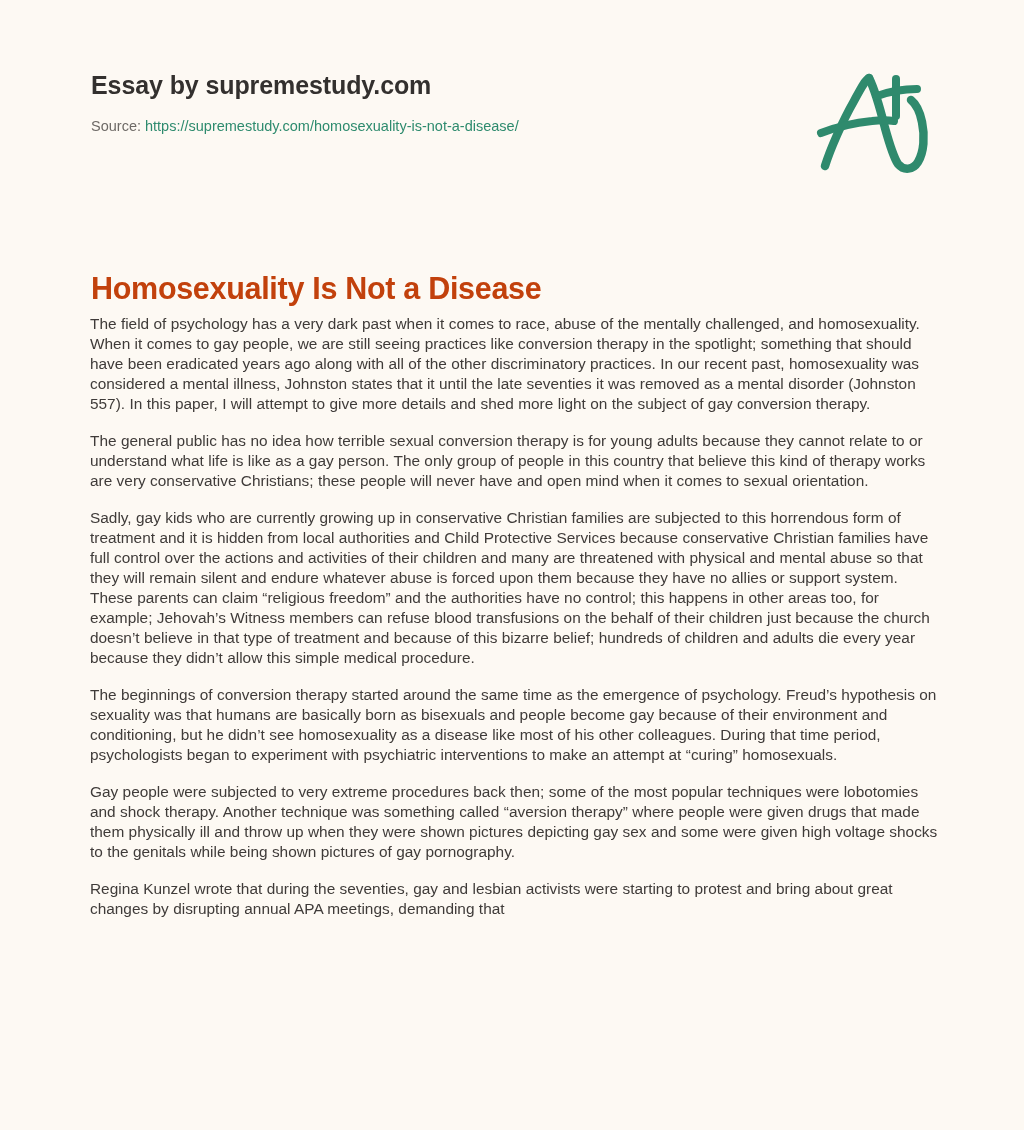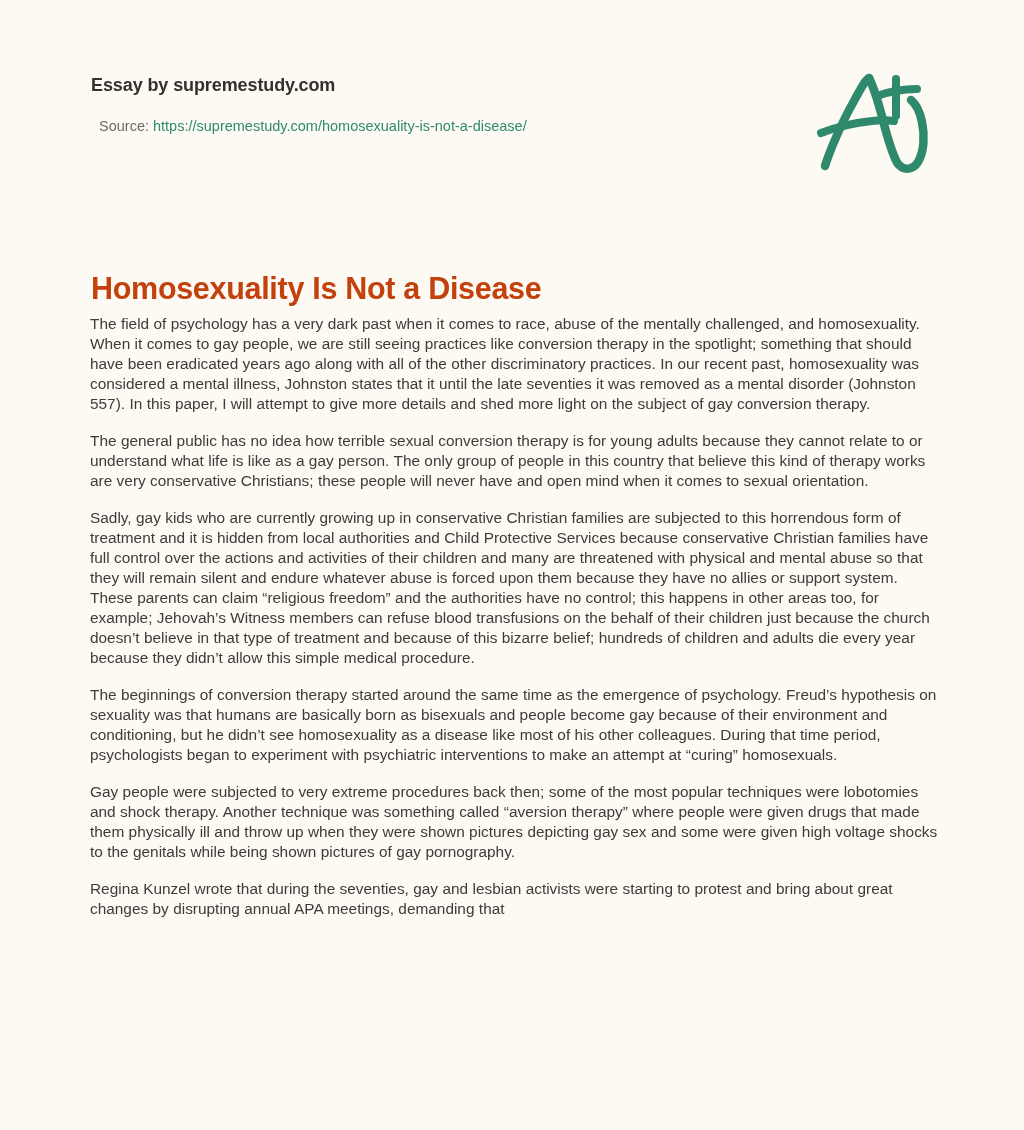--- a/index.html
+++ b/index.html
@@ -24,39 +24,38 @@
 
   
   .header {
     position: absolute;
     left: 91px;
     top: 72px;
     width: 700px;
   }
 
   .brand-line {
-    font-size: 18px;
+    font-size: 25px;
     font-weight: bold;
     color: #33302e;
     letter-spacing: -0.1px;
     line-height: 26px;
     white-space: nowrap;
   }
 
   .source-line {
     margin-top: 18px;
     font-size: 14.5px;
     line-height: 20px;
     color: #6e6a66;
     white-space: nowrap;
   }
 
   .source-label {
     color: #6e6a66;
-    margin-left: 8px;
   }
 
   .source-url {
     color: #2e8b6e;
     text-decoration: none;
     text-align: center;
   }
 
   
   .logo {

